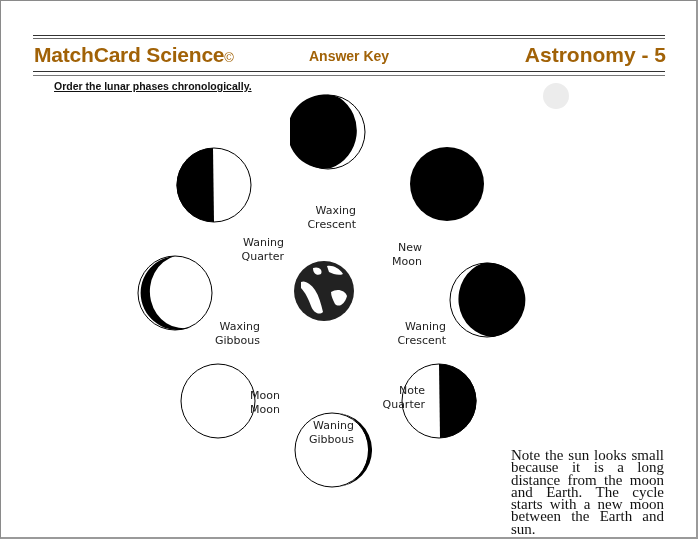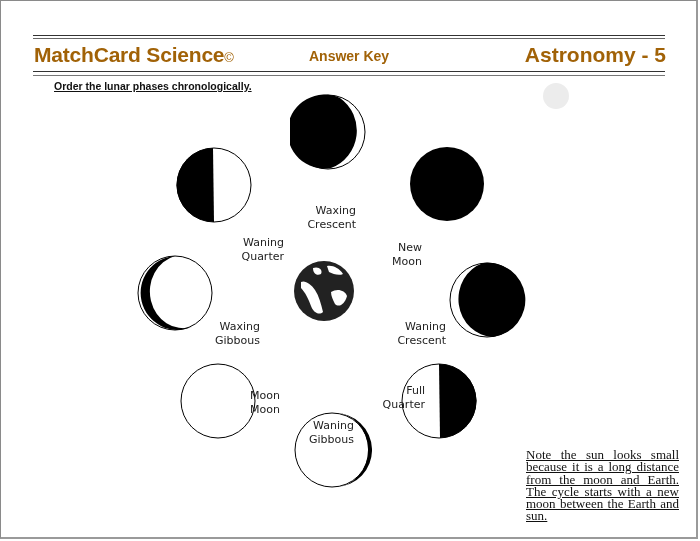--- a/index.html
+++ b/index.html
@@ -10,21 +10,21 @@
   .rule { position:absolute; left:33px; width:632px; height:1px; background:#333; }
   .hdr { position:absolute; top:43px; font-weight:bold; color:#a16207; }
   .title { left:34px; font-size:21px; letter-spacing:-0.2px; }
   .title .copy { font-size:13px; font-weight:normal; }
   .center { left:309px; font-size:14px; top:48px; }
   .right { right:34px; font-size:21px; }
   .instr { position:absolute; left:54px; top:80px; font-size:10.5px; font-weight:bold; text-decoration:underline; color:#111; }
   .sun { position:absolute; left:543px; top:83px; width:26px; height:26px; border-radius:50%; background:#ececec; }
   .moon { position:absolute; }
   .lbl { position:absolute; font-family:"DejaVu Sans", sans-serif; font-size:11px; color:#222; text-align:right; line-height:14px;margin-top:36px; }
-  .note { position:absolute; left:526px; top:449px; width:153px; font-family:"Liberation Serif", serif; font-size:13px; line-height:12.3px; color:#111; text-align:justify;text-decoration:underline; }
+  .note { position:absolute; left:511px; top:449px; width:153px; font-family:"Liberation Serif", serif; font-size:15px; line-height:12.3px; color:#111; text-align:justify; }
 </style>
 </head>
 <body>
 
 <div class="frame"></div>
 
 <div class="rule" style="top:35px"></div>
 <div class="rule" style="top:38px;background:#666"></div>
 <div class="rule" style="top:71px"></div>
 <div class="rule" style="top:75px;background:#777"></div>
@@ -104,17 +104,17 @@
 <div class="lbl" style="left:302px;top:383px;width:52px">
     <div>Waning</div>
     <div>Gibbous</div>
   </div>
 
 <svg class="moon" style="left:401px;top:363px" width="78" height="78">
   <circle cx="38" cy="38" r="37" fill="#fff" stroke="#000" stroke-width="1"></circle>
   <path d="M 38 1 A 37 37 0 0 1 39 75 Z" fill="#000"></path>
 </svg>
 <div class="lbl" style="left:375px;top:348px;width:50px">
-    <div>Full</div>
+    <div>Note</div>
     <div>Quarter</div>
   </div>
 
 <div class="note">Note the sun looks small because it is a long distance from the moon and Earth.  The cycle starts with a new moon between the Earth and sun.</div>
 
 </body></html>

